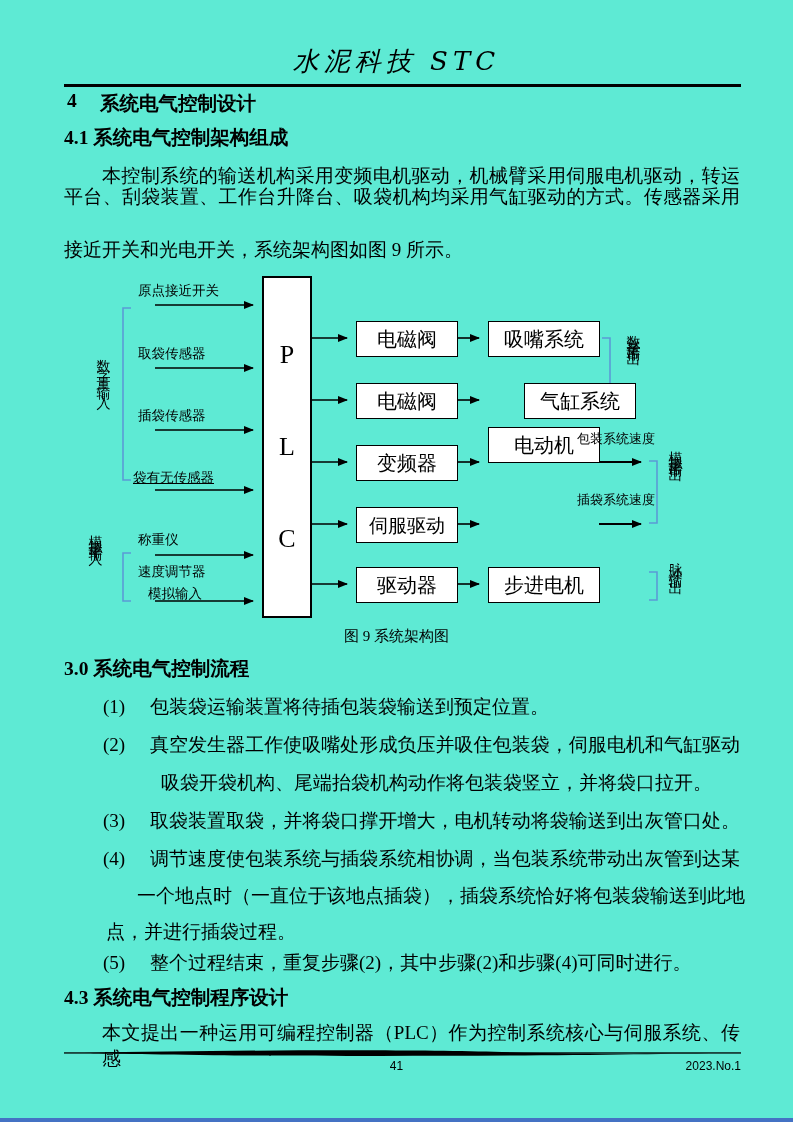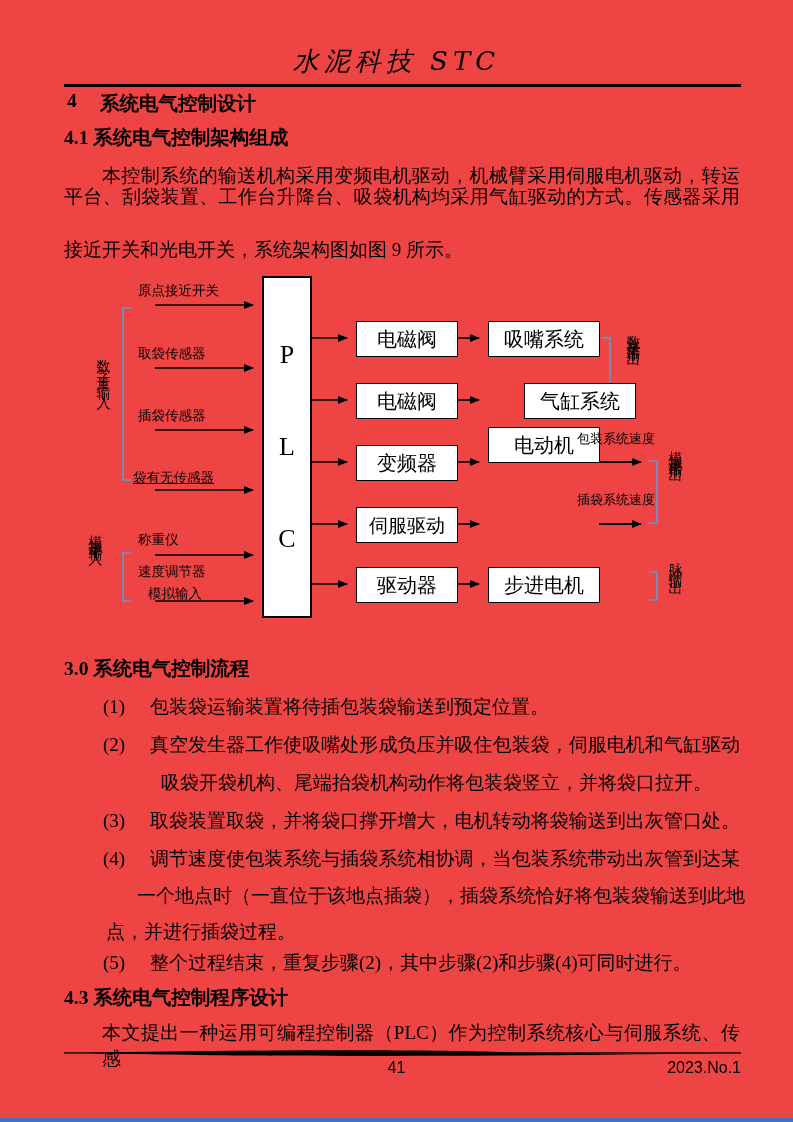--- a/index.html
+++ b/index.html
@@ -1,17 +1,17 @@
 <!DOCTYPE html>
 <html><head>
 <meta charset="utf-8">
 <style>
   html,body{margin:0;padding:0;background:#fff;}
   #page{
-    position:relative;width:793px;height:1122px;background:#ef4444;overflow:hidden;
+    position:relative;width:793px;height:1122px;background:#5eead4;overflow:hidden;
     font-family:"Liberation Serif","DejaVu Serif",serif;color:#000;
   }
   .abs{position:absolute;}
   .nowrap{white-space:nowrap;}
   .fill{text-align:justify;text-align-last:justify;}
   .journal-title{
     top:44px;left:0;width:793px;text-align:center;
     font-family:"DejaVu Serif","Liberation Serif",serif;
     font-style:italic;font-size:26px;letter-spacing:5px;font-weight:500;
   }
@@ -28,21 +28,21 @@
     display:flex;flex-direction:column;justify-content:space-evenly;align-items:center;
     font-size:26px;background:#fff;
   }
   .dlabel{font-size:13.5px;line-height:16px;white-space:nowrap;}
   .vlabel{
     writing-mode:vertical-rl;text-orientation:upright;
     font-size:14px;line-height:16px;white-space:nowrap;
   }
   .speed-label{font-size:13px;width:80px;text-align:right;white-space:nowrap;}
   .caption{top:627px;left:0;width:793px;text-align:center;font-size:15px;}
-  .footer-small{font-size:16px;font-family:"Liberation Sans","DejaVu Sans",sans-serif;}
+  .footer-small{font-size:12px;font-family:"Liberation Sans","DejaVu Sans",sans-serif;}
   .bottom-rule{top:1118px;left:0;width:793px;height:4px;}
 </style>
 </head>
 <body>
 
 <div id="page">
 
   <div class="abs journal-title">水泥科技 STC</div>
   <div class="abs rule-top"></div>
 
@@ -118,20 +118,21 @@
   <div class="abs dbox" style="top:427px;left:488px;width:110px;height:34px;">电动机</div>
   <div class="abs dbox" style="top:567px;left:488px;width:110px;height:34px;">步进电机</div>
 
   <div class="abs speed-label" style="top:430px;left:575px;">包装系统速度</div>
   <div class="abs speed-label" style="top:491px;left:575px;">插袋系统速度</div>
 
   <div class="abs vlabel" style="top:324px;left:625px;letter-spacing:4px;">数字量输出</div>
   <div class="abs vlabel" style="top:440px;left:667px;letter-spacing:4px;">模拟量输出</div>
   <div class="abs vlabel" style="top:551px;left:667px;letter-spacing:6px;">脉冲输出</div>
 
+  <div class="abs caption">图 9  系统架构图</div>
 
   <div class="abs h-sec" style="top:655px;left:64px;">3.0 系统电气控制流程</div>
 
   <div class="abs body-line" style="top:694px;left:103px;">(1)</div>
   <div class="abs body-line nowrap" style="top:694px;left:150px;">包装袋运输装置将待插包装袋输送到预定位置。</div>
 
   <div class="abs body-line" style="top:732px;left:103px;">(2)</div>
   <div class="abs body-line fill" style="top:732px;left:150px;width:590px;">真空发生器工作使吸嘴处形成负压并吸住包装袋，伺服电机和气缸驱动</div>
   <div class="abs body-line nowrap" style="top:770px;left:125px;padding-left:36px;">吸袋开袋机构、尾端抬袋机构动作将包装袋竖立，并将袋口拉开。</div>
 

